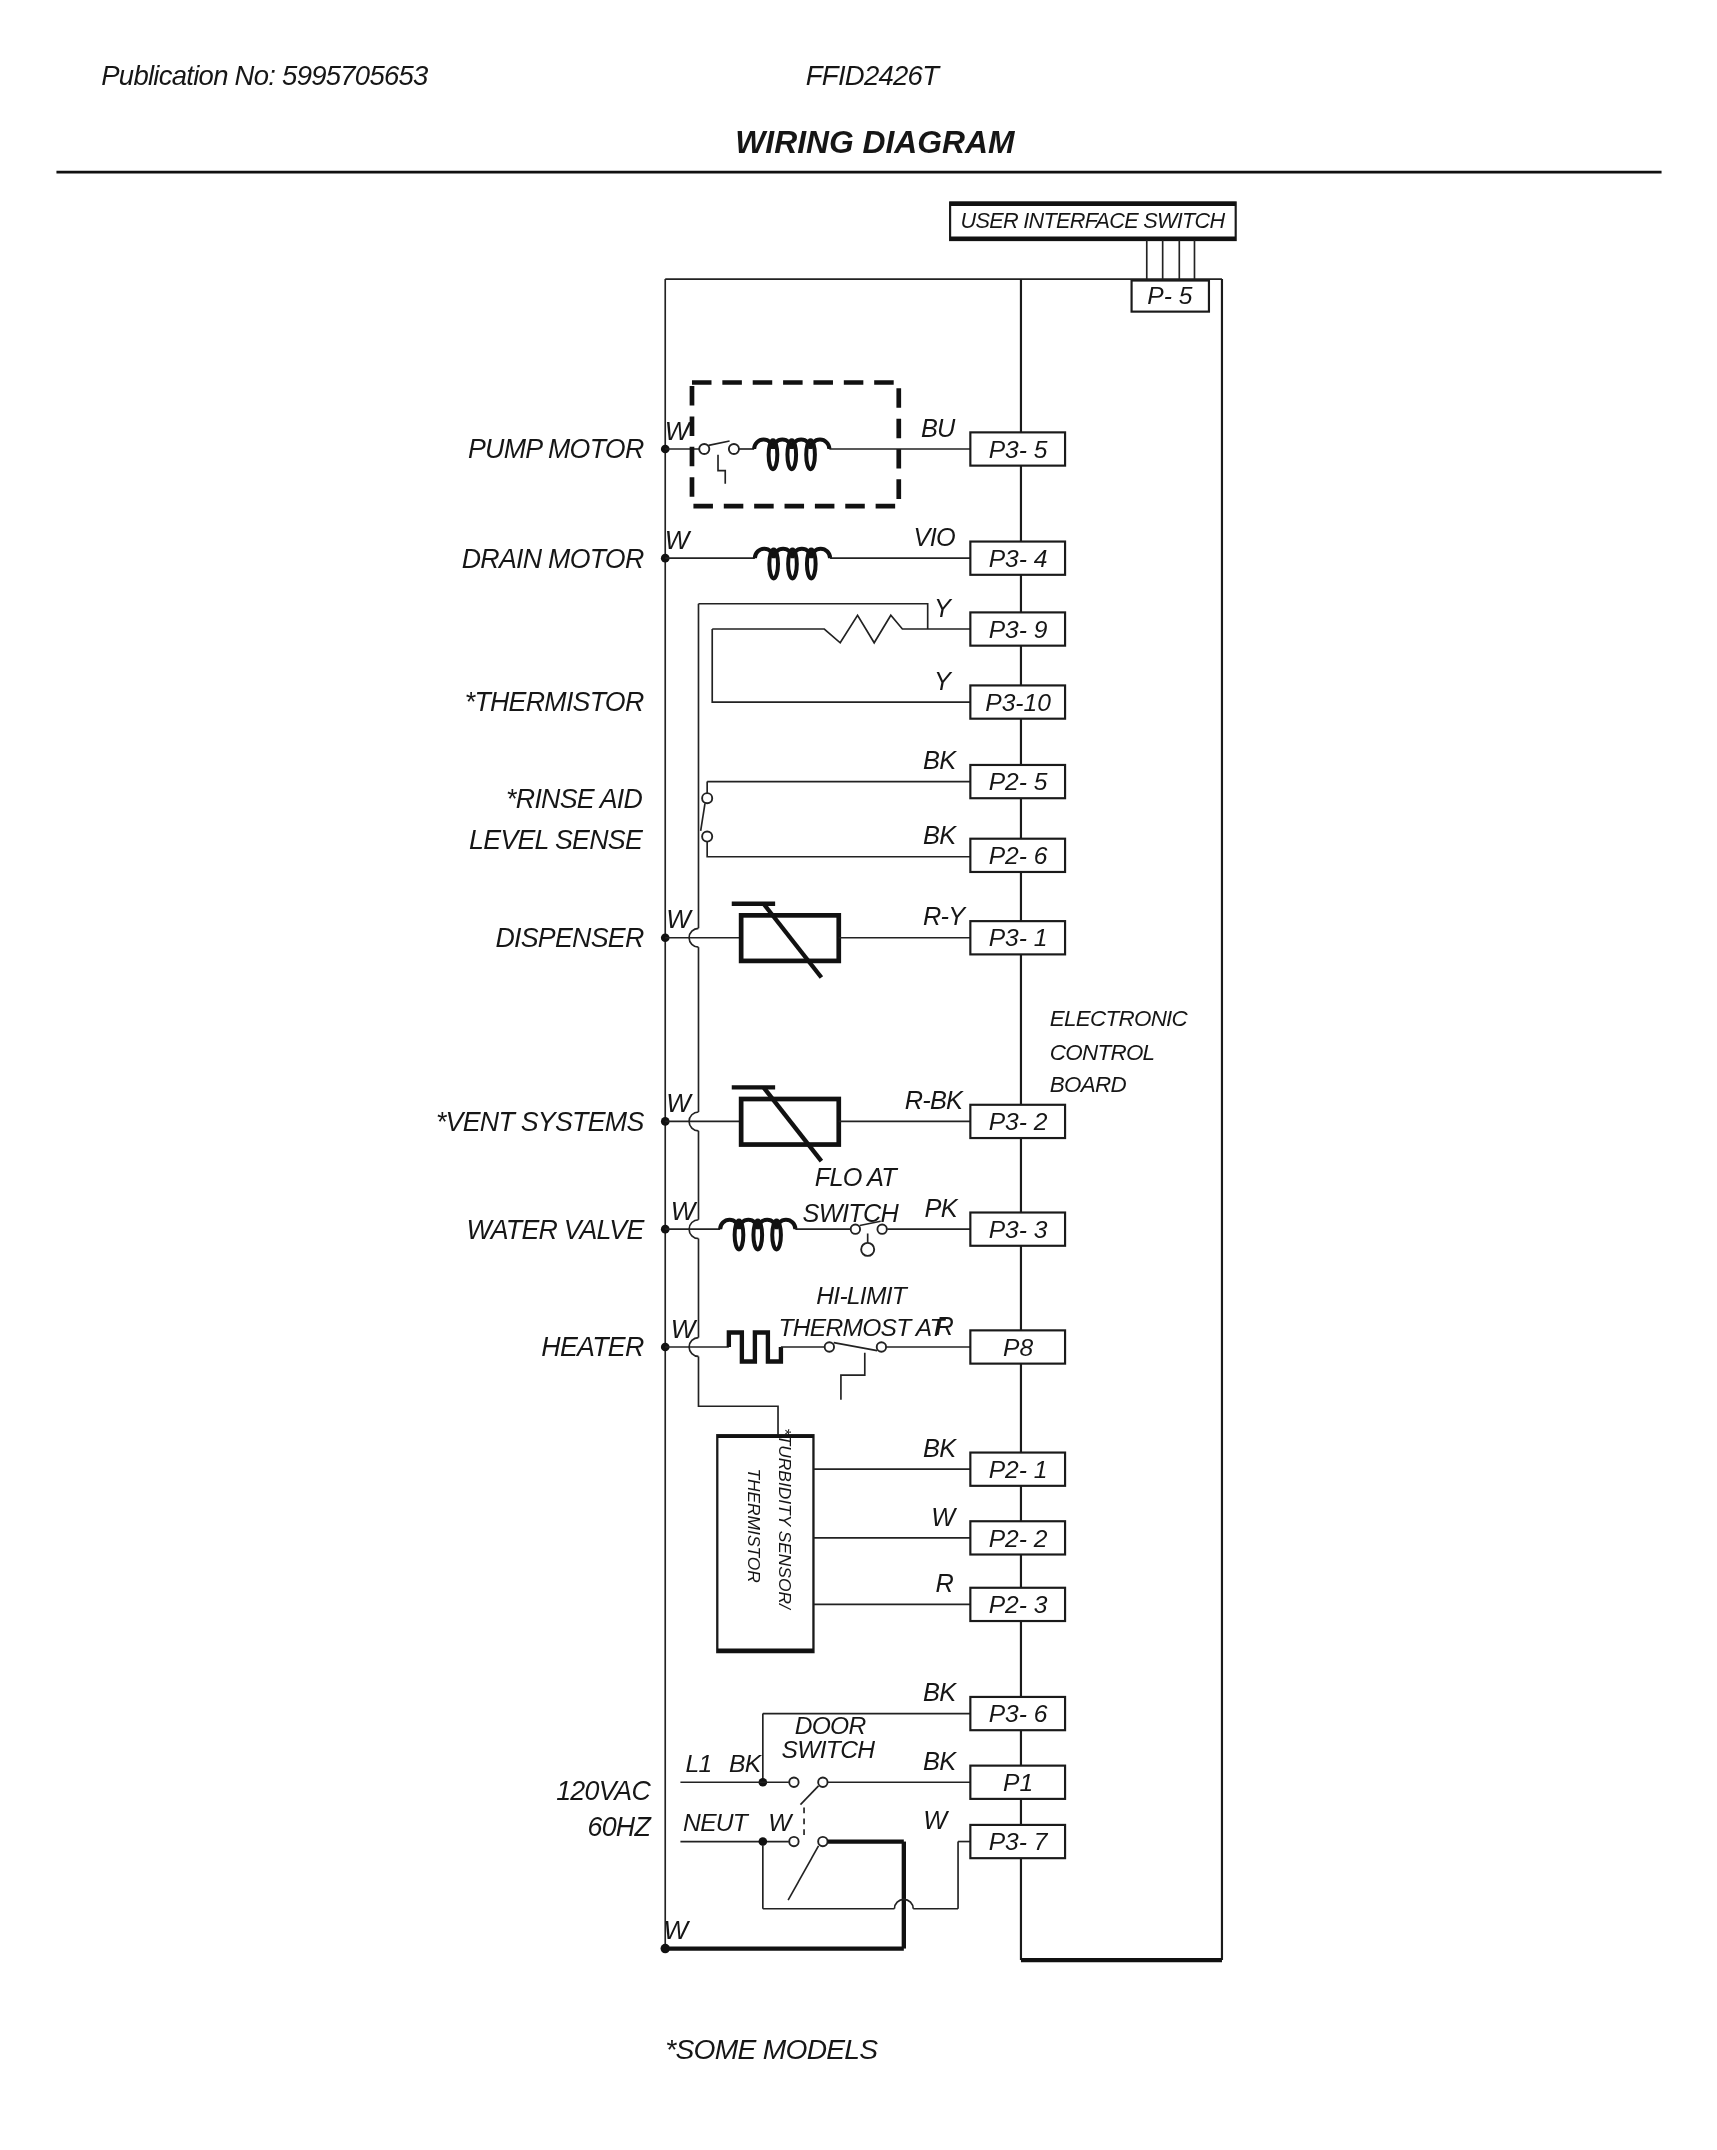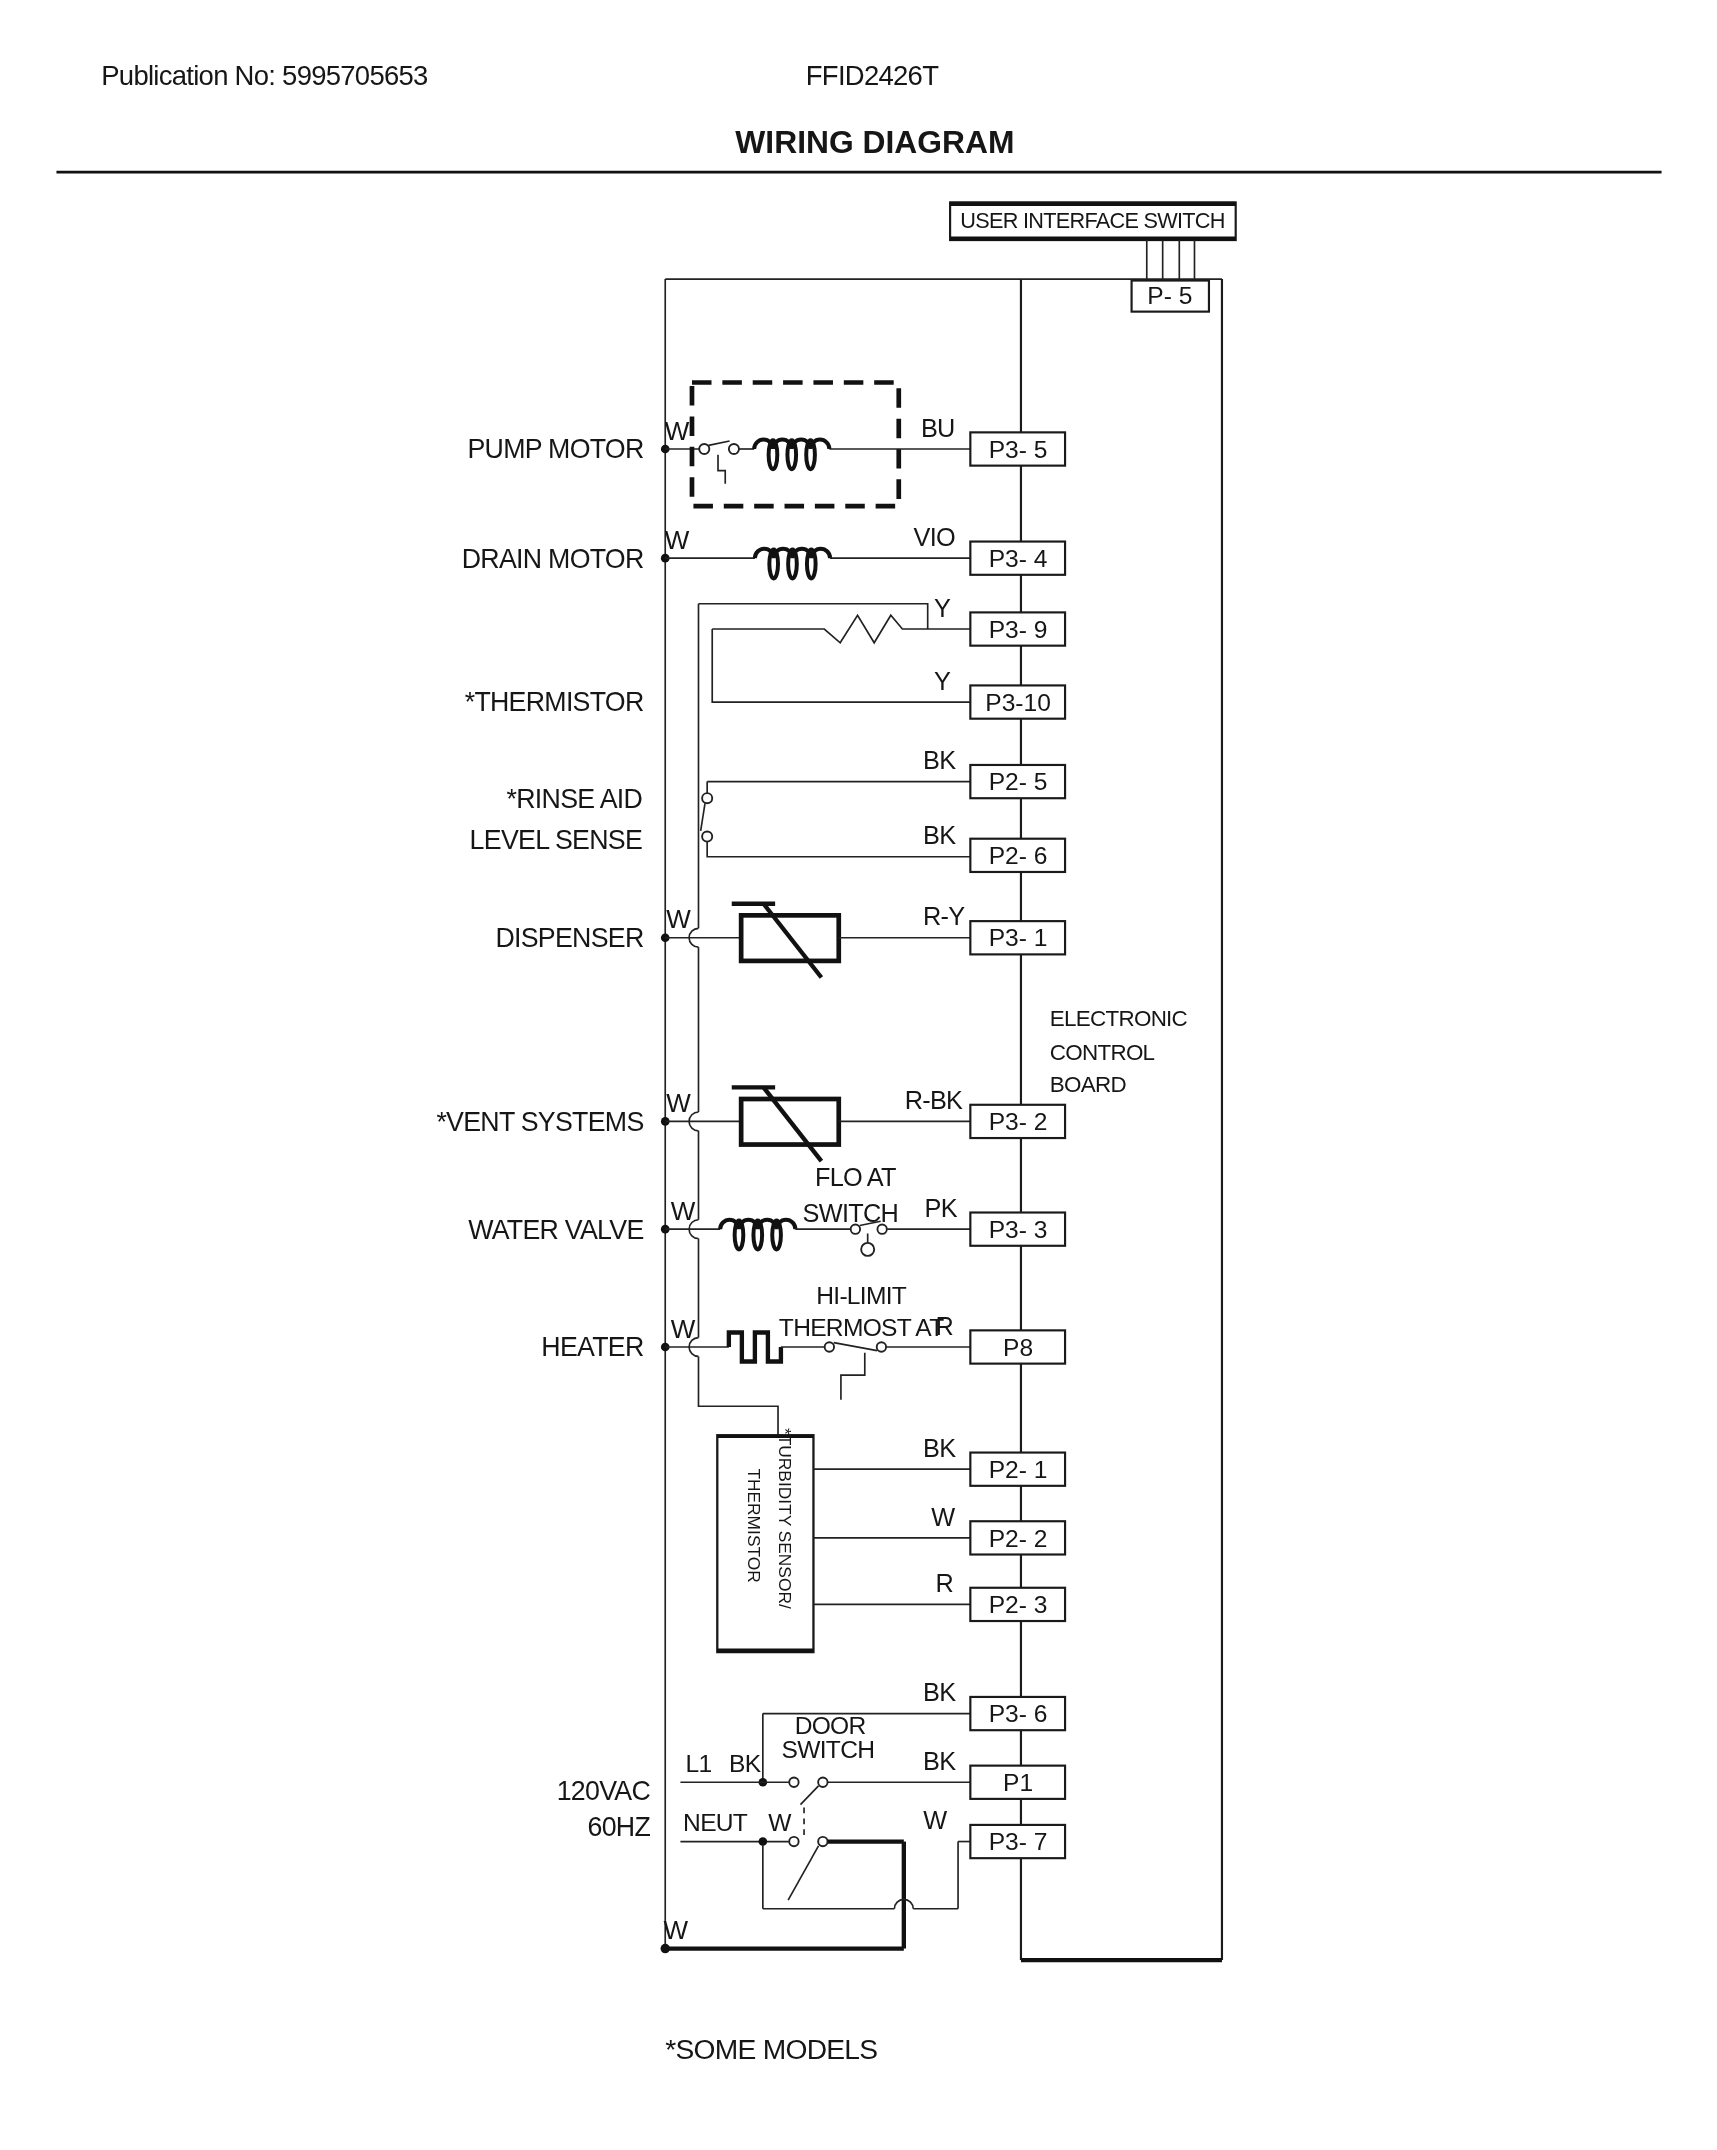--- a/index.html
+++ b/index.html
@@ -1,17 +1,17 @@
 <!DOCTYPE html>
 <html style="font-size:11.6px"><head>
 <meta charset="utf-8">
 <style>
   html,body{margin:0;padding:0;background:#fff;}
   .page{position:relative;width:1718px;height:2151px;background:#ffffff;overflow:hidden;
-        font-family:"Liberation Sans",sans-serif;}
+        font-family:"Liberation Sans",sans-serif;font-style:italic;}
   svg{position:absolute;left:0;top:0;}
   text{fill:#161616;letter-spacing:-1px;}
   .lbl{font-size:37px;}
   .w{font-size:36px;}
   .clr{font-size:35px;}
   .conn{font-size:34px;letter-spacing:0;}
   .small{font-size:34px;}
   .hdr{font-size:38px;}
   .title{font-size:44px;font-weight:bold;letter-spacing:0;}
   .ecb{font-size:31px;}

